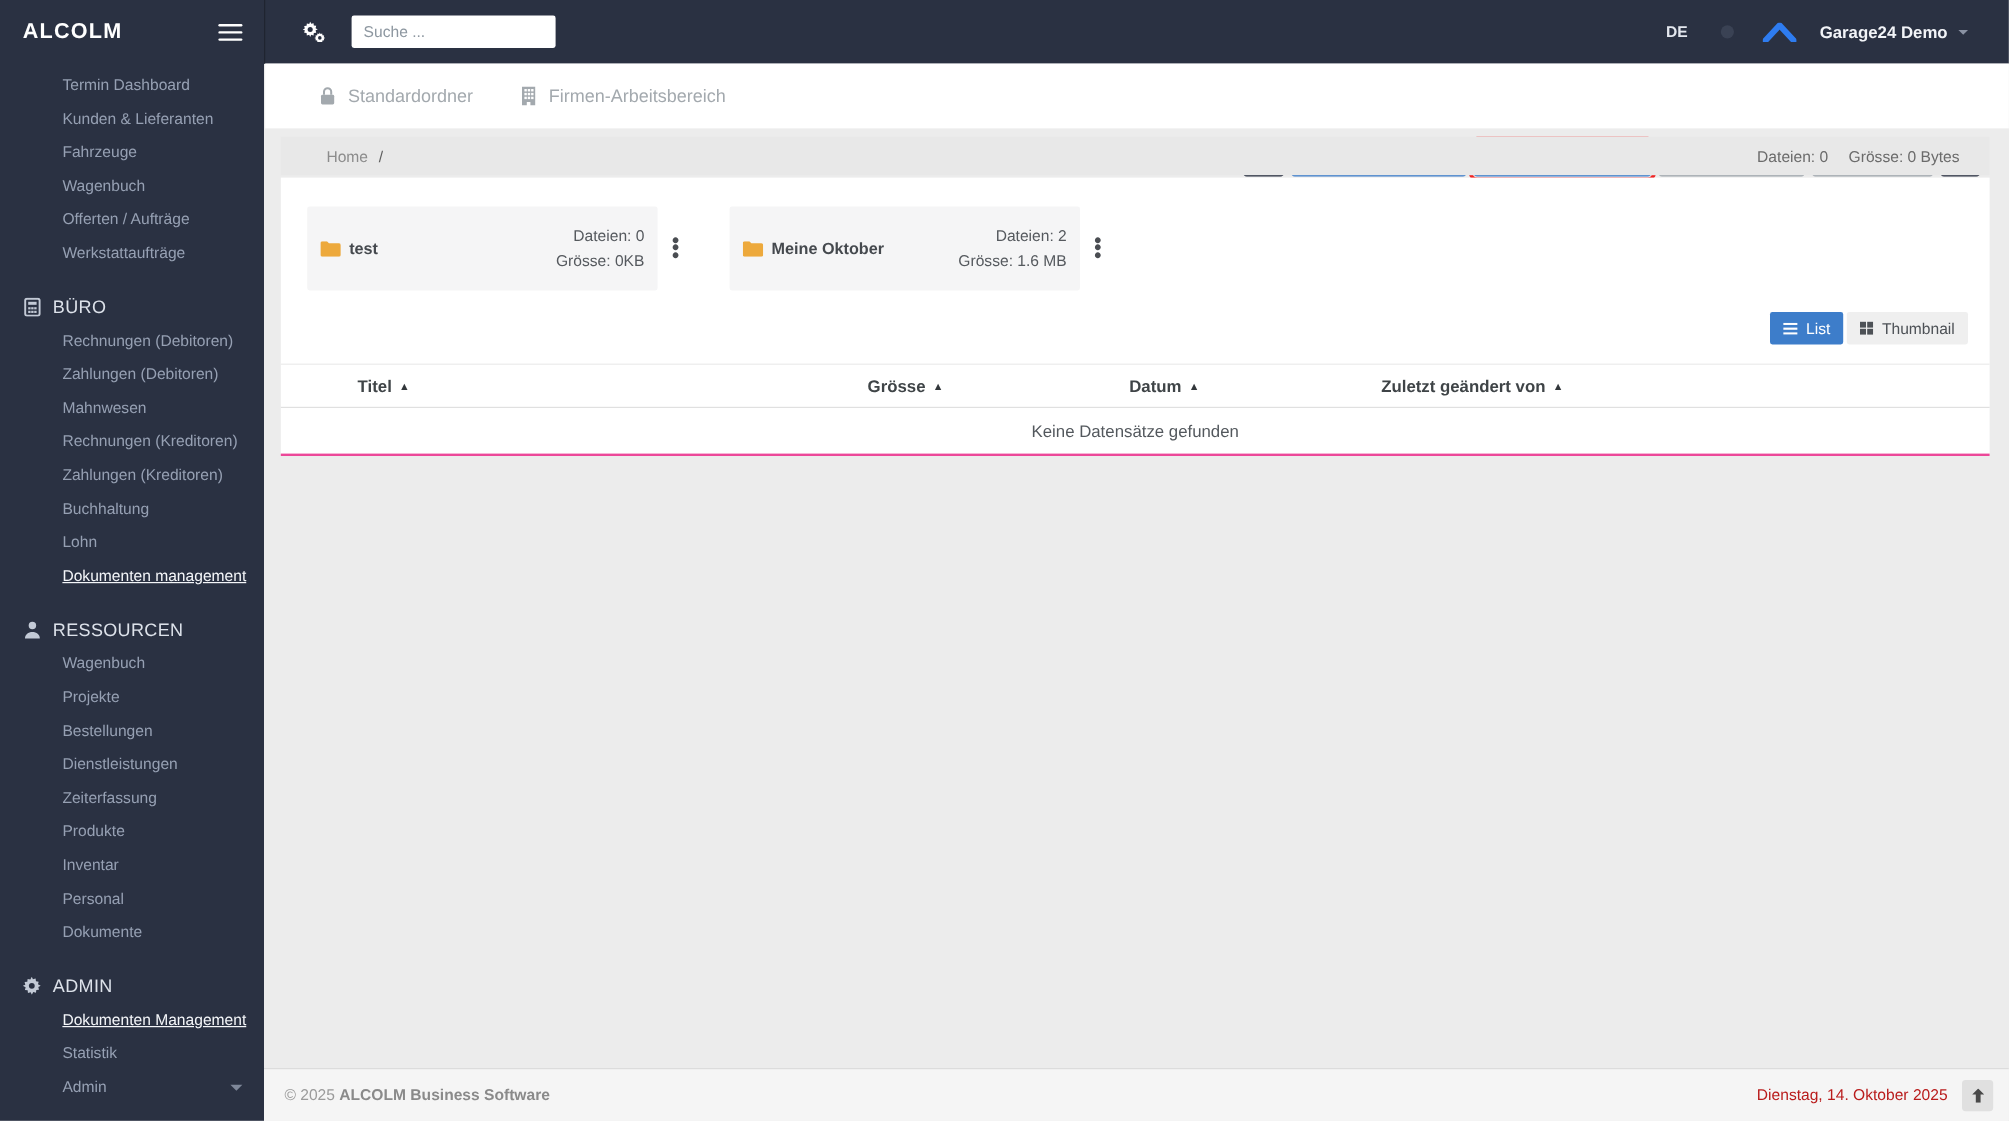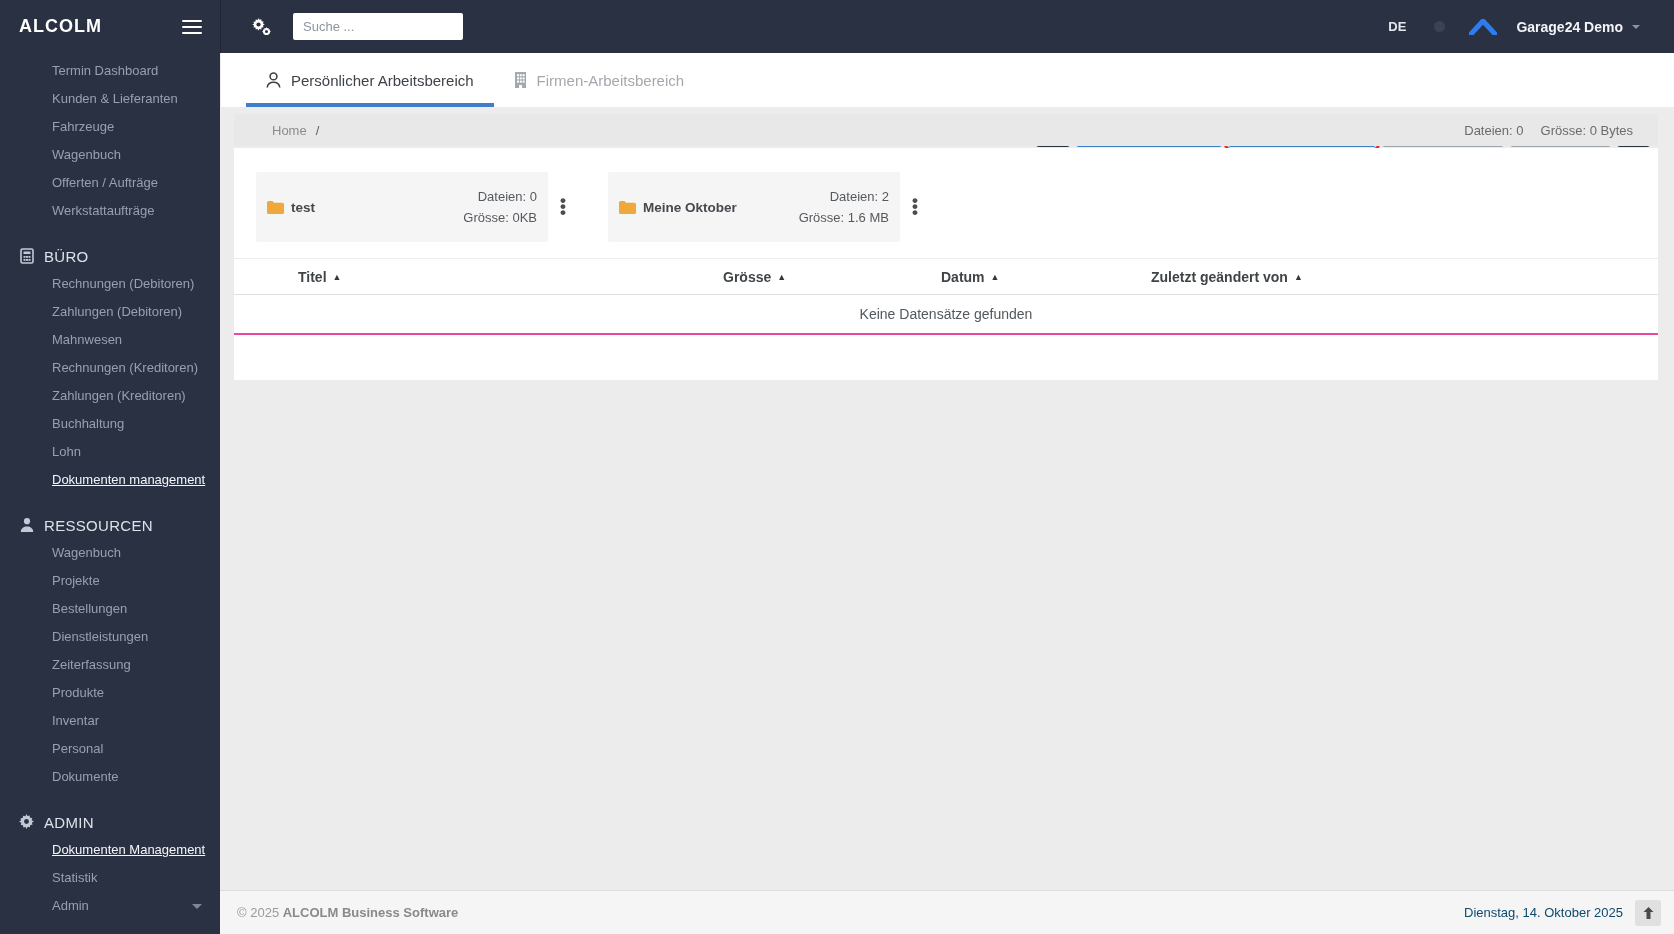--- a/index.html
+++ b/index.html
@@ -112,21 +112,21 @@
     font-size:14px; color:#53585d; border-bottom:2px solid #ec4899; }
 
   
   .footer { position:absolute; left:220px; right:0; bottom:0; height:44px;
     background:#f5f5f5; border-top:1px solid #dcdcdc; display:flex;
     align-items:center; font-size:13px; color:#9b9b9b; }
   .copy { margin-left:17px; }
   .copy b { color:#8a8a8a; }
   .footer-right { margin-left:auto; display:flex; align-items:center;
     margin-right:13px; }
-  .fdate { color:#0c4a6e; }
+  .fdate { color:#b91c1c; }
   .to-top { width:26px; height:26px; margin-left:12px; background:#e0e0e0;
     border:none; border-radius:3px; display:flex; align-items:center;
     justify-content:center; color:#4a4a4a; cursor:pointer; }
   svg { display:block; }
 </style>
 </head>
 <body>
 
 <div class="sidebar">
   <div class="logo-row">
@@ -228,28 +228,28 @@
     </span>
     <span class="account">
       <span>Garage24 Demo</span>
       <span class="caret"></span>
     </span>
   </div>
 </div>
 
 <div class="tabbar">
   <div class="tabs">
-    <div class="tab active">
+    <div class="tab">
       <span class="t-icon">
-        <svg width="15" height="16" viewBox="0 0 15 16">
-            <circle cx="7.5" cy="4.4" r="3.4" fill="none" stroke="#3d4349" stroke-width="1.6"></circle>
-            <path d="M1.2 15.5c.5-3.6 3-5.3 6.3-5.3s5.8 1.7 6.3 5.3" fill="none" stroke="#3d4349" stroke-width="1.6"></path>
-          </svg>
-      </span>
-      <span>Persönlicher Arbeitsbereich</span>
+        <svg width="14" height="16" viewBox="0 0 14 16">
+            <rect x="1.5" y="7" width="11" height="8" rx="1.2" fill="#a3a9ae"></rect>
+            <path d="M4 7V4.5a3 3 0 0 1 6 0V7" fill="none" stroke="#a3a9ae" stroke-width="1.7"></path>
+          </svg>
+      </span>
+      <span>Standardordner</span>
     </div>
     <div class="tab">
       <span class="t-icon">
         <svg width="13" height="16" viewBox="0 0 13 16" fill="#a3a9ae">
             <path d="M1 0h11v16H8v-3H5v3H1z"></path>
             <g fill="#fff">
               <rect x="3" y="2.2" width="2" height="2"></rect>
               <rect x="5.8" y="2.2" width="2" height="2"></rect>
               <rect x="8.6" y="2.2" width="2" height="2"></rect>
               <rect x="3" y="5.4" width="2" height="2"></rect>
@@ -365,20 +365,43 @@
         <div>Grösse: 1.6 MB</div>
       </span>
     </div>
     <span class="kebab">
         <span>•</span>
         <span>•</span>
         <span>•</span>
       </span>
   </div>
 
+  <div class="toggle-row">
+    <button class="vbtn active">
+      <span class="b-icon">
+        <svg width="12" height="10" viewBox="0 0 12 10" fill="#fff">
+            <rect y="0" width="12" height="1.8"></rect>
+            <rect y="4" width="12" height="1.8"></rect>
+            <rect y="8" width="12" height="1.8"></rect>
+          </svg>
+      </span>
+      <span>List</span>
+    </button>
+    <button class="vbtn inactive">
+      <span class="b-icon">
+        <svg width="11" height="11" viewBox="0 0 11 11" fill="#4d5156">
+            <rect width="5" height="5"></rect>
+            <rect x="6" width="5" height="5"></rect>
+            <rect y="6" width="5" height="5"></rect>
+            <rect x="6" y="6" width="5" height="5"></rect>
+          </svg>
+      </span>
+      <span>Thumbnail</span>
+    </button>
+  </div>
 
   <div class="table-head">
     <span class="th th-titel">
       <span>Titel</span>
         <span class="sort">▲</span>
     </span>
     <span class="th th-groesse">
       <span>Grösse</span>
         <span class="sort">▲</span>
     </span>

